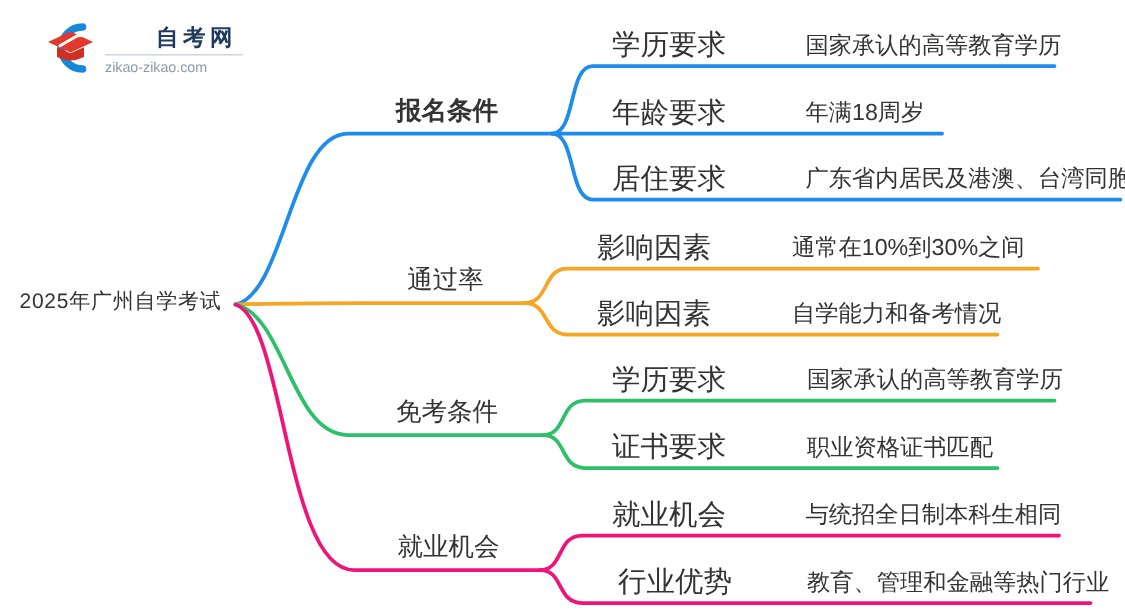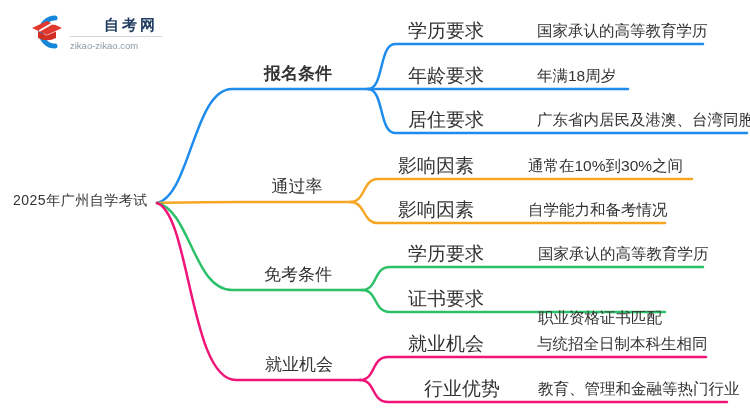--- a/index.html
+++ b/index.html
@@ -86,20 +86,20 @@
   <div class="node leaf-value" style="left:537px;top:111px;">广东省内居民及港澳、台湾同胞</div>
 
   <div class="node sub-label" style="left:398px;top:155px;">影响因素</div>
   <div class="node leaf-value" style="left:528px;top:157px;">通常在10%到30%之间</div>
   <div class="node sub-label" style="left:398px;top:199px;">影响因素</div>
   <div class="node leaf-value" style="left:528px;top:201px;">自学能力和备考情况</div>
 
   <div class="node sub-label" style="left:408px;top:243px;">学历要求</div>
   <div class="node leaf-value" style="left:538px;top:245px;">国家承认的高等教育学历</div>
   <div class="node sub-label" style="left:408px;top:288px;">证书要求</div>
-  <div class="node leaf-value" style="left:538px;top:290px;margin-top:19px;">职业资格证书匹配</div>
+  <div class="node leaf-value" style="left:538px;top:290px;">职业资格证书匹配</div>
 
   <div class="node sub-label" style="left:408px;top:333px;">就业机会</div>
   <div class="node leaf-value" style="left:537px;top:335px;">与统招全日制本科生相同</div>
-  <div class="node sub-label" style="left:424px;top:378px;">行业优势</div>
+  <div class="node sub-label" style="left:412px;top:378px;">行业优势</div>
   <div class="node leaf-value" style="left:538px;top:380px;">教育、管理和金融等热门行业</div>
 
 </div>
 
 </body></html>

